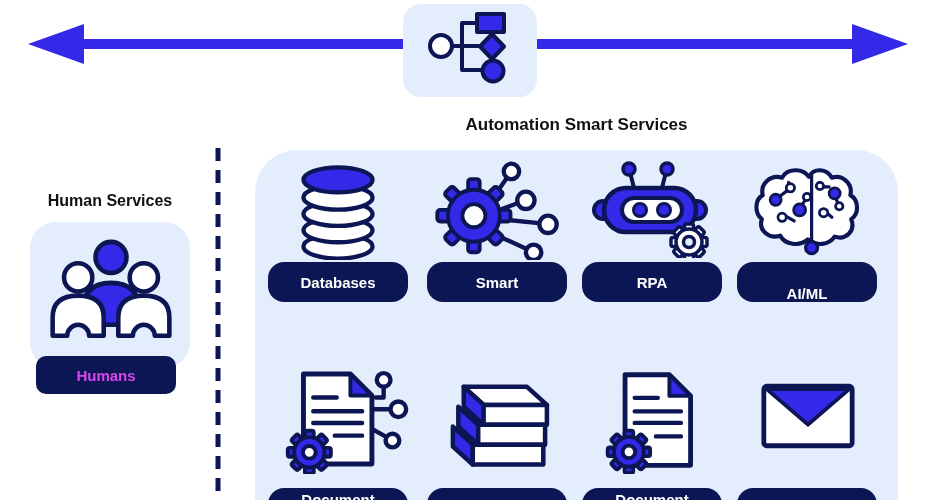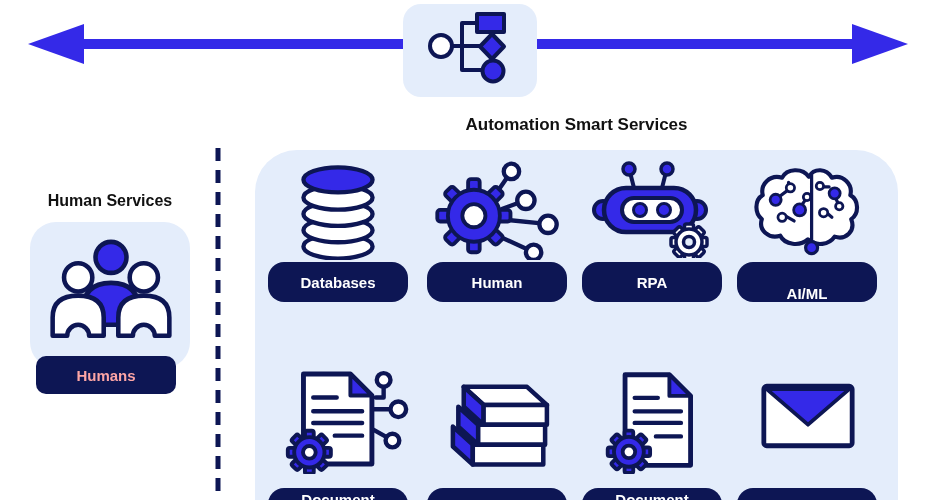--- a/index.html
+++ b/index.html
@@ -40,21 +40,21 @@
   }
   #hw-card{
     left:30px;top:222px;width:160px;height:146px;
     background:var(--panel-blue);border-radius:26px;
   }
   #people-icon{position:absolute;left:8px;top:8px;}
   #humans-pill{
     left:36px;top:356px;width:140px;height:38px;
     background:var(--navy);border-radius:10px;
     display:flex;align-items:center;justify-content:center;
-    color:#fca5a5;font-size:15px;font-weight:bold;z-index:3;
+    color:#d946ef;font-size:15px;font-weight:bold;z-index:3;
   }
   #divider{left:213px;top:148px;}
   #services-panel{
     left:255px;top:150px;width:643px;height:400px;
     background:var(--panel-blue);border-radius:42px;
   }
   .svc-label{
     position:absolute;height:40px;width:140px;
     background:var(--navy);border-radius:16px;
     display:flex;align-items:center;justify-content:center;
@@ -172,21 +172,21 @@
   <circle cx="78" cy="55" r="4.5" class="fw sn" stroke-width="3"></circle>
   <circle cx="95" cy="48" r="4" class="fw sn" stroke-width="3"></circle>
   <circle cx="74" cy="26" r="4" class="fw sn" stroke-width="3"></circle>
   <circle cx="65" cy="93" r="6.5" class="fb sn" stroke-width="3.5"></circle>
 </svg>
 
 <div class="svc-label c1 r1">
   <span>Databases</span>
 </div>
 <div class="svc-label c2 r1">
-  <span>Human</span>
+  <span>Smart</span>
 </div>
 <div class="svc-label c3 r1">
   <span>RPA</span>
 </div>
 <div class="svc-label c4 r1">
   <span>AI/ML</span>
 </div>
 
 <svg class="abs" style="left:280px;top:368px" width="132" height="106" viewBox="0 0 135 108">
   <path d="M106 19 V30 H98 M94 42 H114 M94 62 L110 71" class="nf sn rj" stroke-width="4.5"></path>

